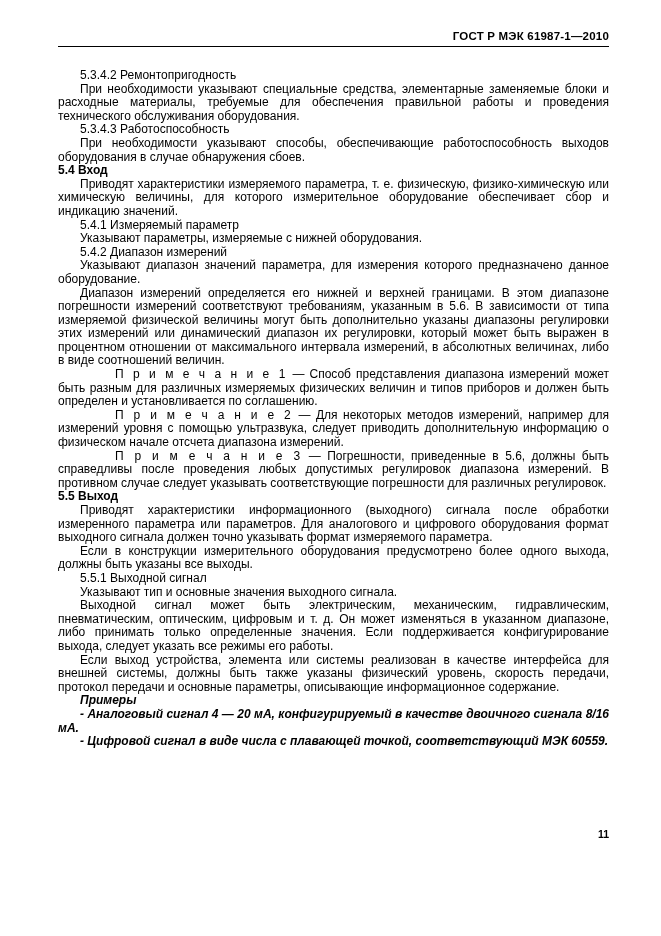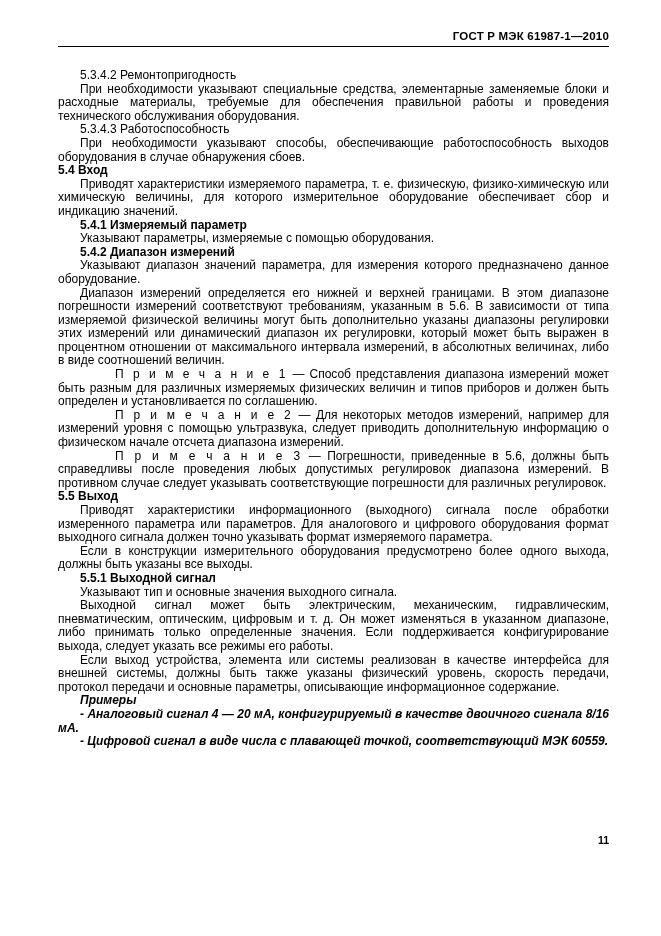--- a/index.html
+++ b/index.html
@@ -44,21 +44,21 @@
     margin: 0;
   }
   .p-indent {
     text-indent: 22px;
   }
   .heading-spaced {
     font-weight: bold;
     margin-top: 11px;
   }
   .subheading {
-    font-weight: bold;
+    font-weight: normal;
     margin: 0;
   }
   .note {
     text-indent: 22px;
     margin-top: 9px;
   }
   .note .note-label {
     letter-spacing: 2.2px;
     padding-left: 35px;
   }
@@ -73,21 +73,21 @@
   }
   .example-line {
     font-style: italic;
     font-weight: bold;
     text-indent: 22px;
     margin: 0;
   }
   .page-number {
     position: absolute;
     right: 52px;
-    bottom: 42px;
+    bottom: 48px;
     font-size: 10.5px;
     font-weight: bold;
   }
 </style>
 </head>
 <body>
 
 <div class="page">
 
   <div class="header">
@@ -101,21 +101,21 @@
     <p class="p-indent">При необходимости указывают специальные средства, элементарные заменяемые блоки и расходные материалы, требуемые для обеспечения правильной работы и проведения технического обслуживания оборудования.</p>
 
     <p class="p-indent">5.3.4.3  Работоспособность</p>
     <p class="p-indent">При необходимости указывают способы, обеспечивающие работоспособность выходов оборудования в случае обнаружения сбоев.</p>
 
 
     <p class="heading-spaced">5.4  Вход</p>
     <p class="p-indent gap-small">Приводят характеристики измеряемого параметра, т. е. физическую, физико-химическую или химическую величины, для которого измерительное оборудование обеспечивает сбор и индикацию значений.</p>
 
     <p class="subheading p-indent gap-small">5.4.1  Измеряемый параметр</p>
-    <p class="p-indent">Указывают параметры, измеряемые с помощью оборудования.</p>
+    <p class="p-indent">Указывают параметры, измеряемые с нижней оборудования.</p>
 
     <p class="subheading p-indent gap-small">5.4.2  Диапазон измерений</p>
     <p class="p-indent">Указывают диапазон значений параметра, для измерения которого предназначено данное оборудование.</p>
     <p class="p-indent">Диапазон измерений определяется его нижней и верхней границами. В этом диапазоне погрешности измерений соответствуют требованиям, указанным в 5.6. В зависимости от типа измеряемой физической величины могут быть дополнительно указаны диапазоны регулировки этих измерений или динамический диапазон их регулировки, который может быть выражен в процентном отношении от максимального интервала измерений, в абсолютных величинах, либо в виде соотношений величин.</p>
 
     <p class="note"><span class="note-label">П р и м е ч а н и е  1</span><span> — Способ представления диапазона измерений может быть разным для различных измеряемых физических величин и типов приборов и должен быть определен и установливается по соглашению.</span></p>
 
     <p class="note"><span class="note-label">П р и м е ч а н и е  2</span><span> — Для некоторых методов измерений, например для измерений уровня с помощью ультразвука, следует приводить дополнительную информацию о физическом начале отсчета диапазона измерений.</span></p>
 
     <p class="note"><span class="note-label">П р и м е ч а н и е  3</span><span> — Погрешности, приведенные в 5.6, должны быть справедливы после проведения любых допустимых регулировок диапазона измерений. В противном случае следует указывать соответствующие погрешности для различных регулировок.</span></p>

